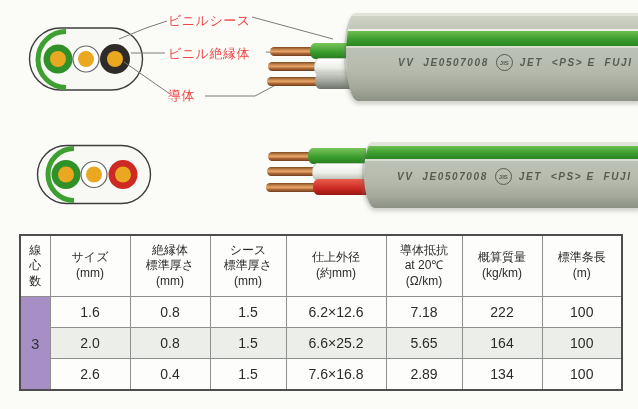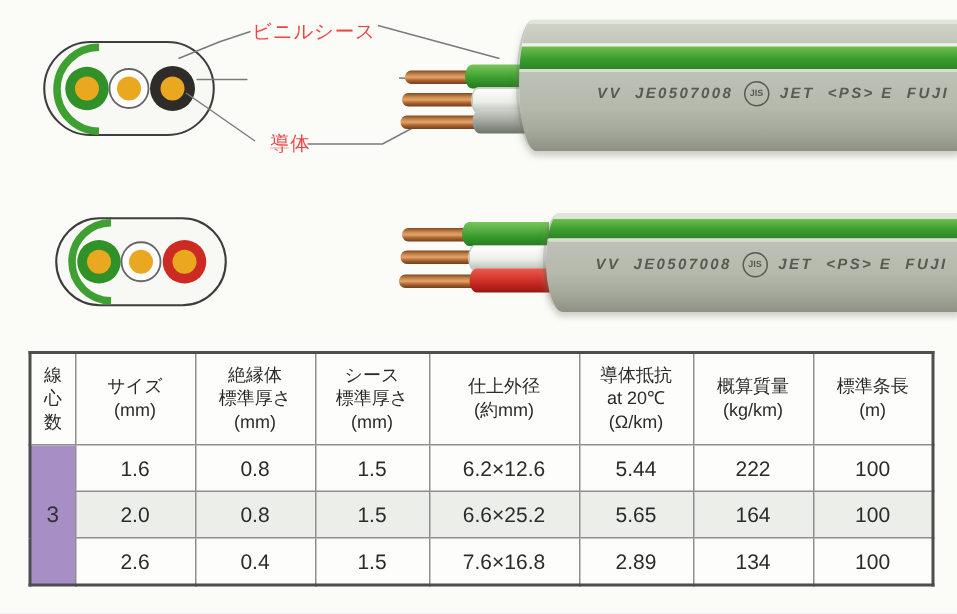--- a/index.html
+++ b/index.html
@@ -87,21 +87,22 @@
     <g stroke="#7a7a7a" stroke-width="1" fill="none">
       <polyline points="167,21 146,28 119,39"></polyline>
       <line x1="165" y1="53" x2="131" y2="53"></line>
       <line x1="170" y1="94" x2="124" y2="62"></line>
       <line x1="252" y1="17" x2="333" y2="39"></line>
       <line x1="266" y1="52" x2="312" y2="54"></line>
       <polyline points="205,96 255,96 285,80"></polyline>
     </g>
   </svg>
   <div class="callout" style="left:168px;top:12px">ビニルシース</div>
-  <div class="callout" style="left:180px;top:87px">導体</div>
+  <div class="callout" style="left:168px;top:45px">ビニル絶縁体</div>
+  <div class="callout" style="left:168px;top:87px">導体</div>
 
   <div class="cable">
     <div class="copper" style="left:270px;top:47px;width:46px;height:9px"></div>
     <div class="insul green" style="left:310px;top:43px;width:42px;height:16px"></div>
     <div class="copper" style="left:268px;top:62px;width:50px;height:9px"></div>
     <div class="insul white" style="left:314px;top:58px;width:42px;height:16px"></div>
     <div class="copper" style="left:267px;top:77px;width:52px;height:9px"></div>
     <div class="insul gray" style="left:315px;top:73px;width:42px;height:16px"></div>
 
     <div class="sheath round1" style="left:344px;top:13px;width:294px;height:88px">
@@ -175,21 +176,21 @@
 (kg/km)</th>
       <th>標準条長
 (m)</th>
     </tr>
     <tr>
       <td class="core" rowspan="3">3</td>
       <td>1.6</td>
       <td>0.8</td>
       <td>1.5</td>
       <td>6.2×12.6</td>
-      <td>5.44</td>
+      <td>7.18</td>
       <td>222</td>
       <td>100</td>
     </tr>
     <tr class="stripe">
       <td>2.0</td>
       <td>0.8</td>
       <td>1.5</td>
       <td>6.6×25.2</td>
       <td>5.65</td>
       <td>164</td>

